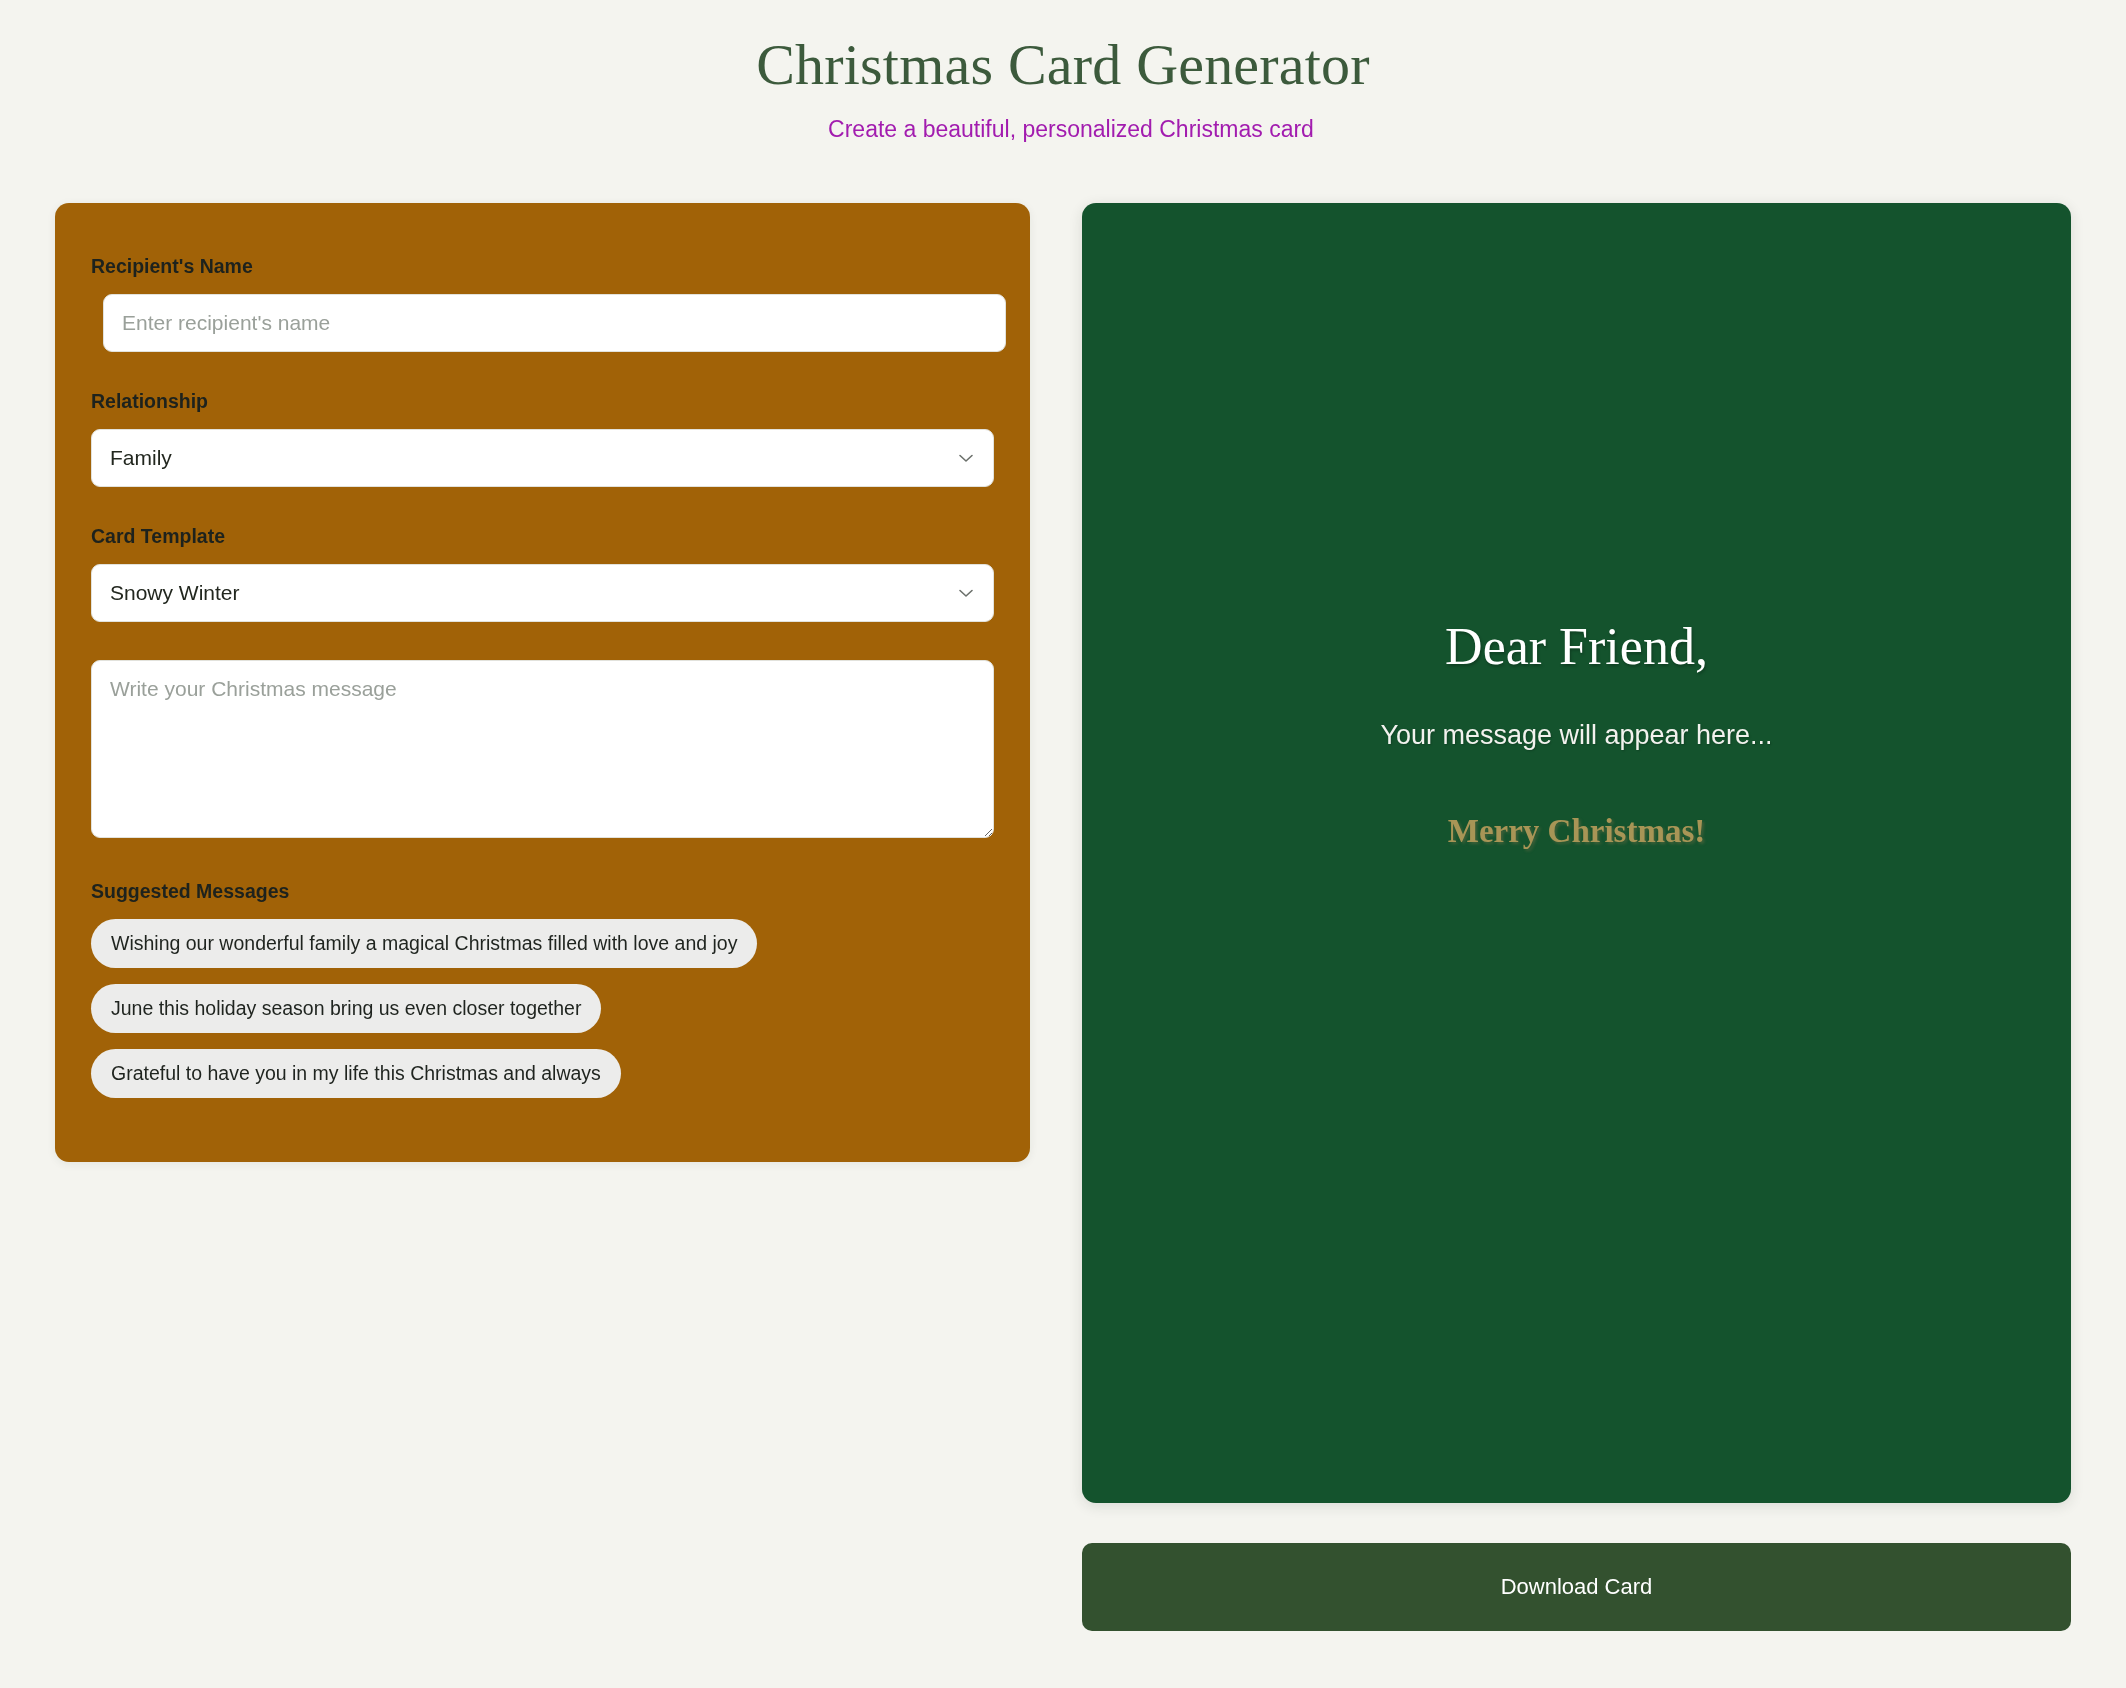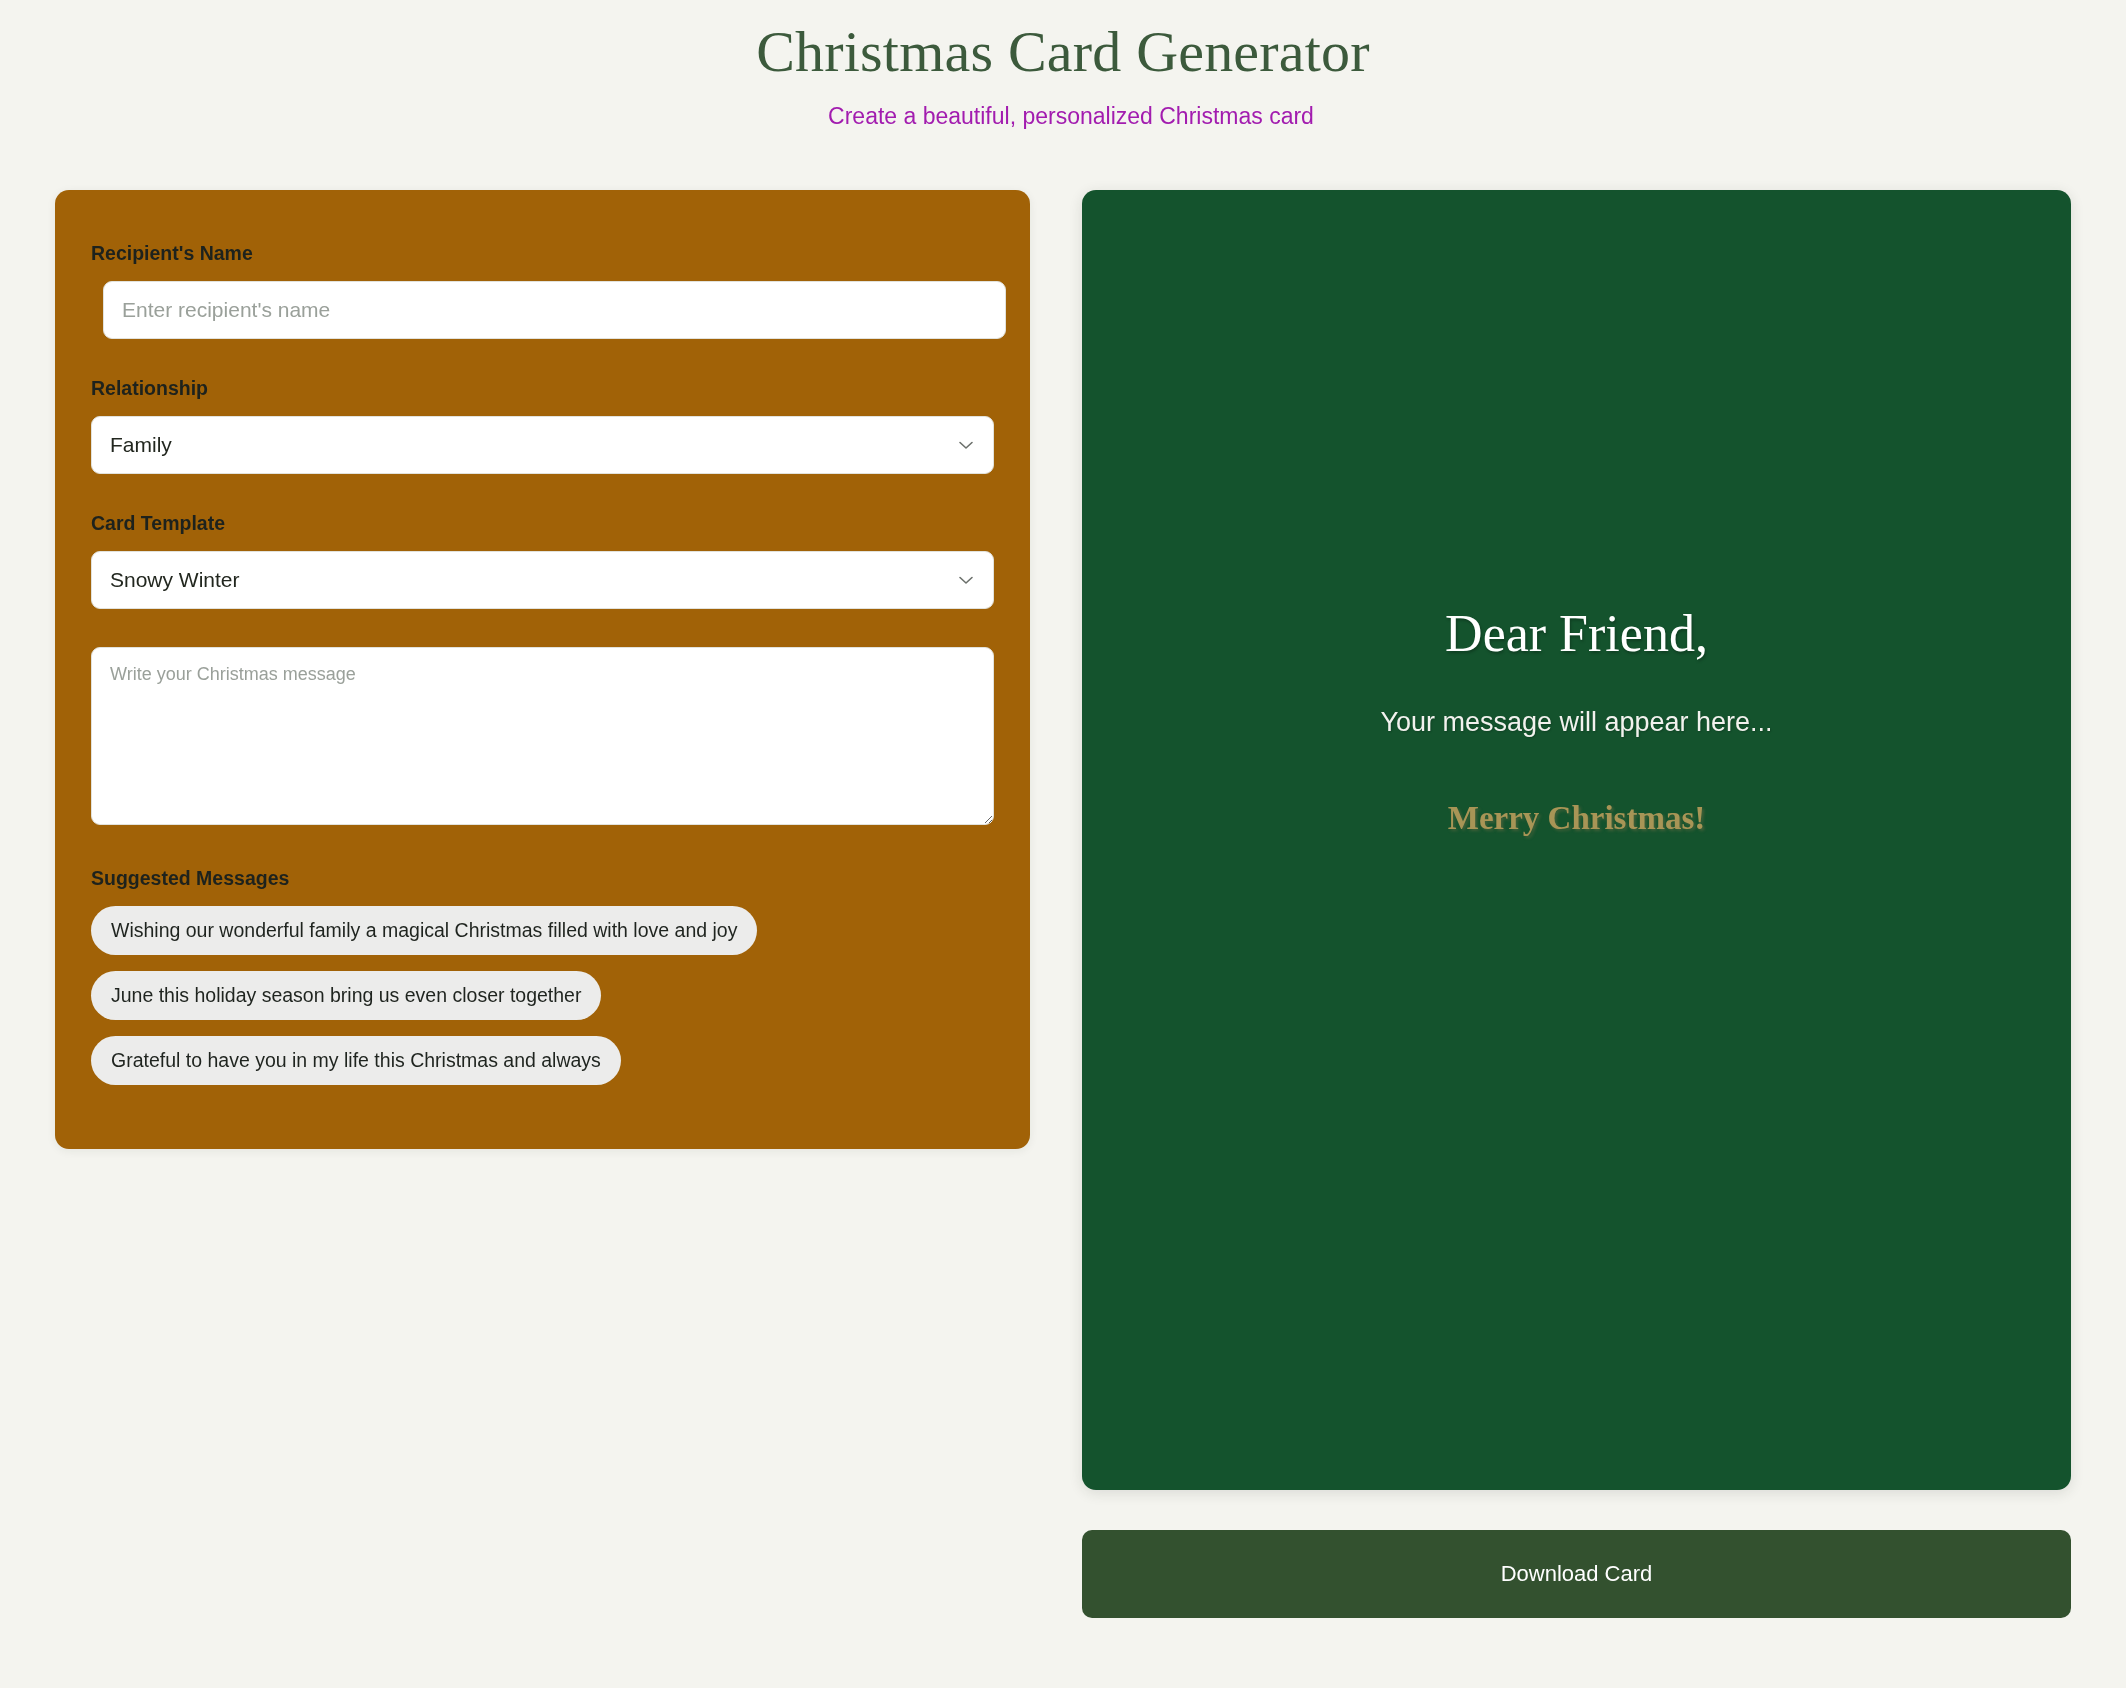--- a/index.html
+++ b/index.html
@@ -11,21 +11,21 @@
   }
   body {
     width: 2126px;
     min-height: 1688px;
     position: relative;
     overflow: hidden;
   }
 
   .page-header {
     text-align: center;
-    padding-top: 18px;
+    padding-top: 31px;
   }
   .app-title {
     font-family: "Liberation Serif", serif;
     font-size: 58px;
     font-weight: 400;
     color: #3c5a3c;
     margin: 0;
     letter-spacing: 0.2px;
   }
   .app-subtitle {
@@ -98,21 +98,21 @@
     pointer-events: none;
   }
   .chevron svg { display: block; }
 
   .textarea {
     width: 100%;
     height: 178px;
     border: 1px solid #e2e2dc;
     border-radius: 9px;
     padding: 16px 18px;
-    font-size: 18px;
+    font-size: 21px;
     color: #22271f;
     font-family: "Liberation Sans", sans-serif;
     resize: vertical;
     outline: none;
     background: #fff;
   }
   .textarea::placeholder { color: #9aa09a; }
 
   .suggestions { margin-top: 4px; }
   .chip {

